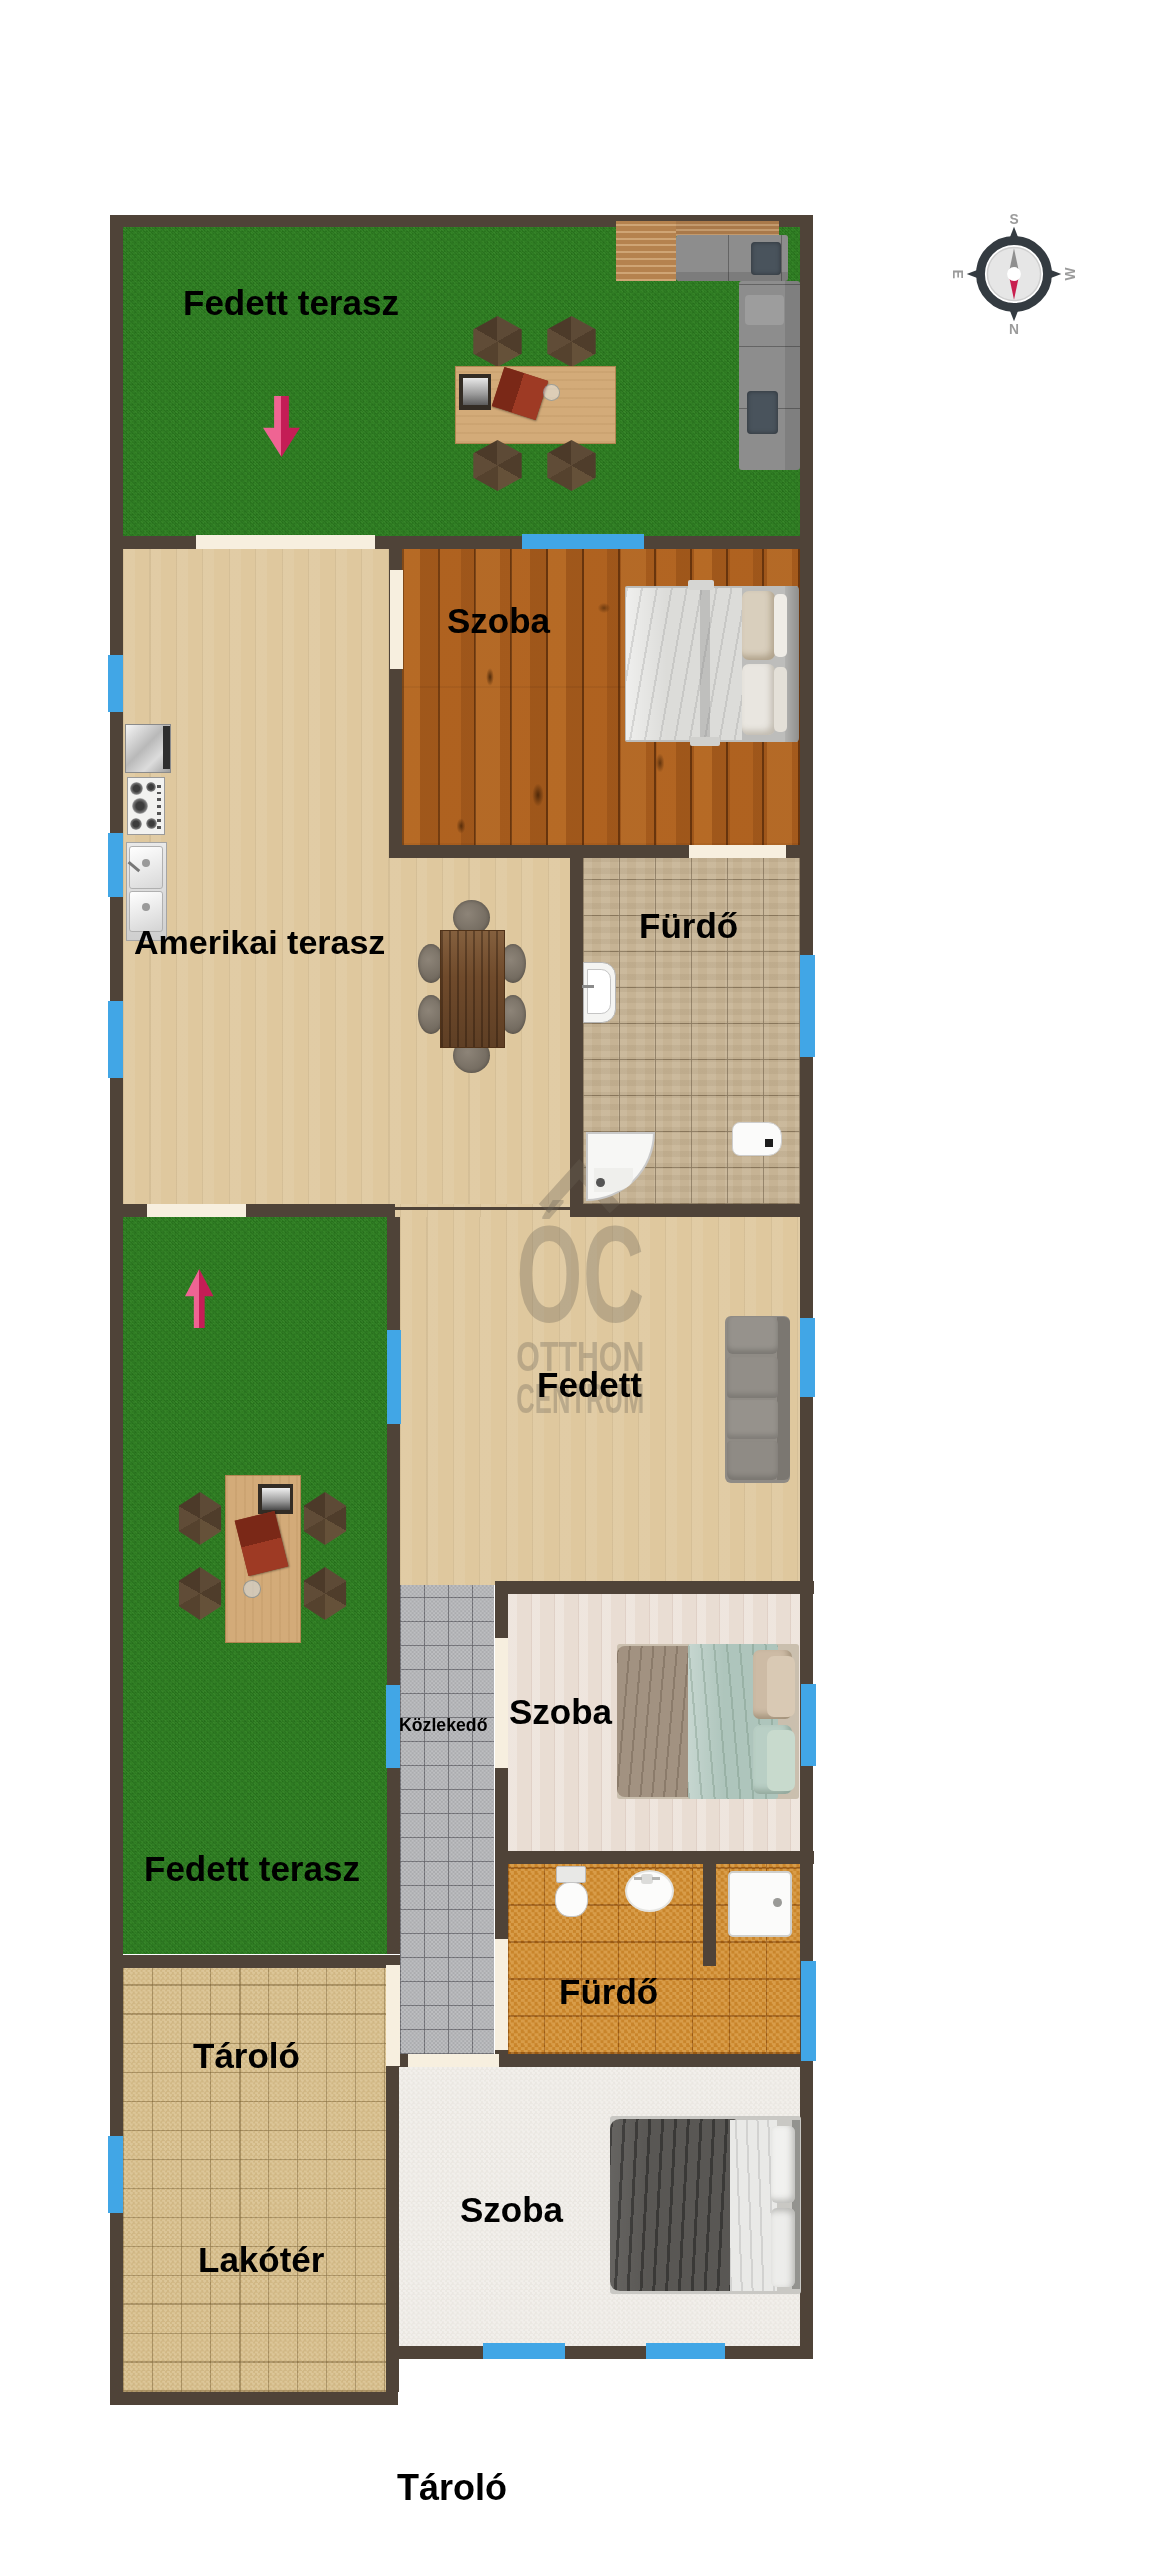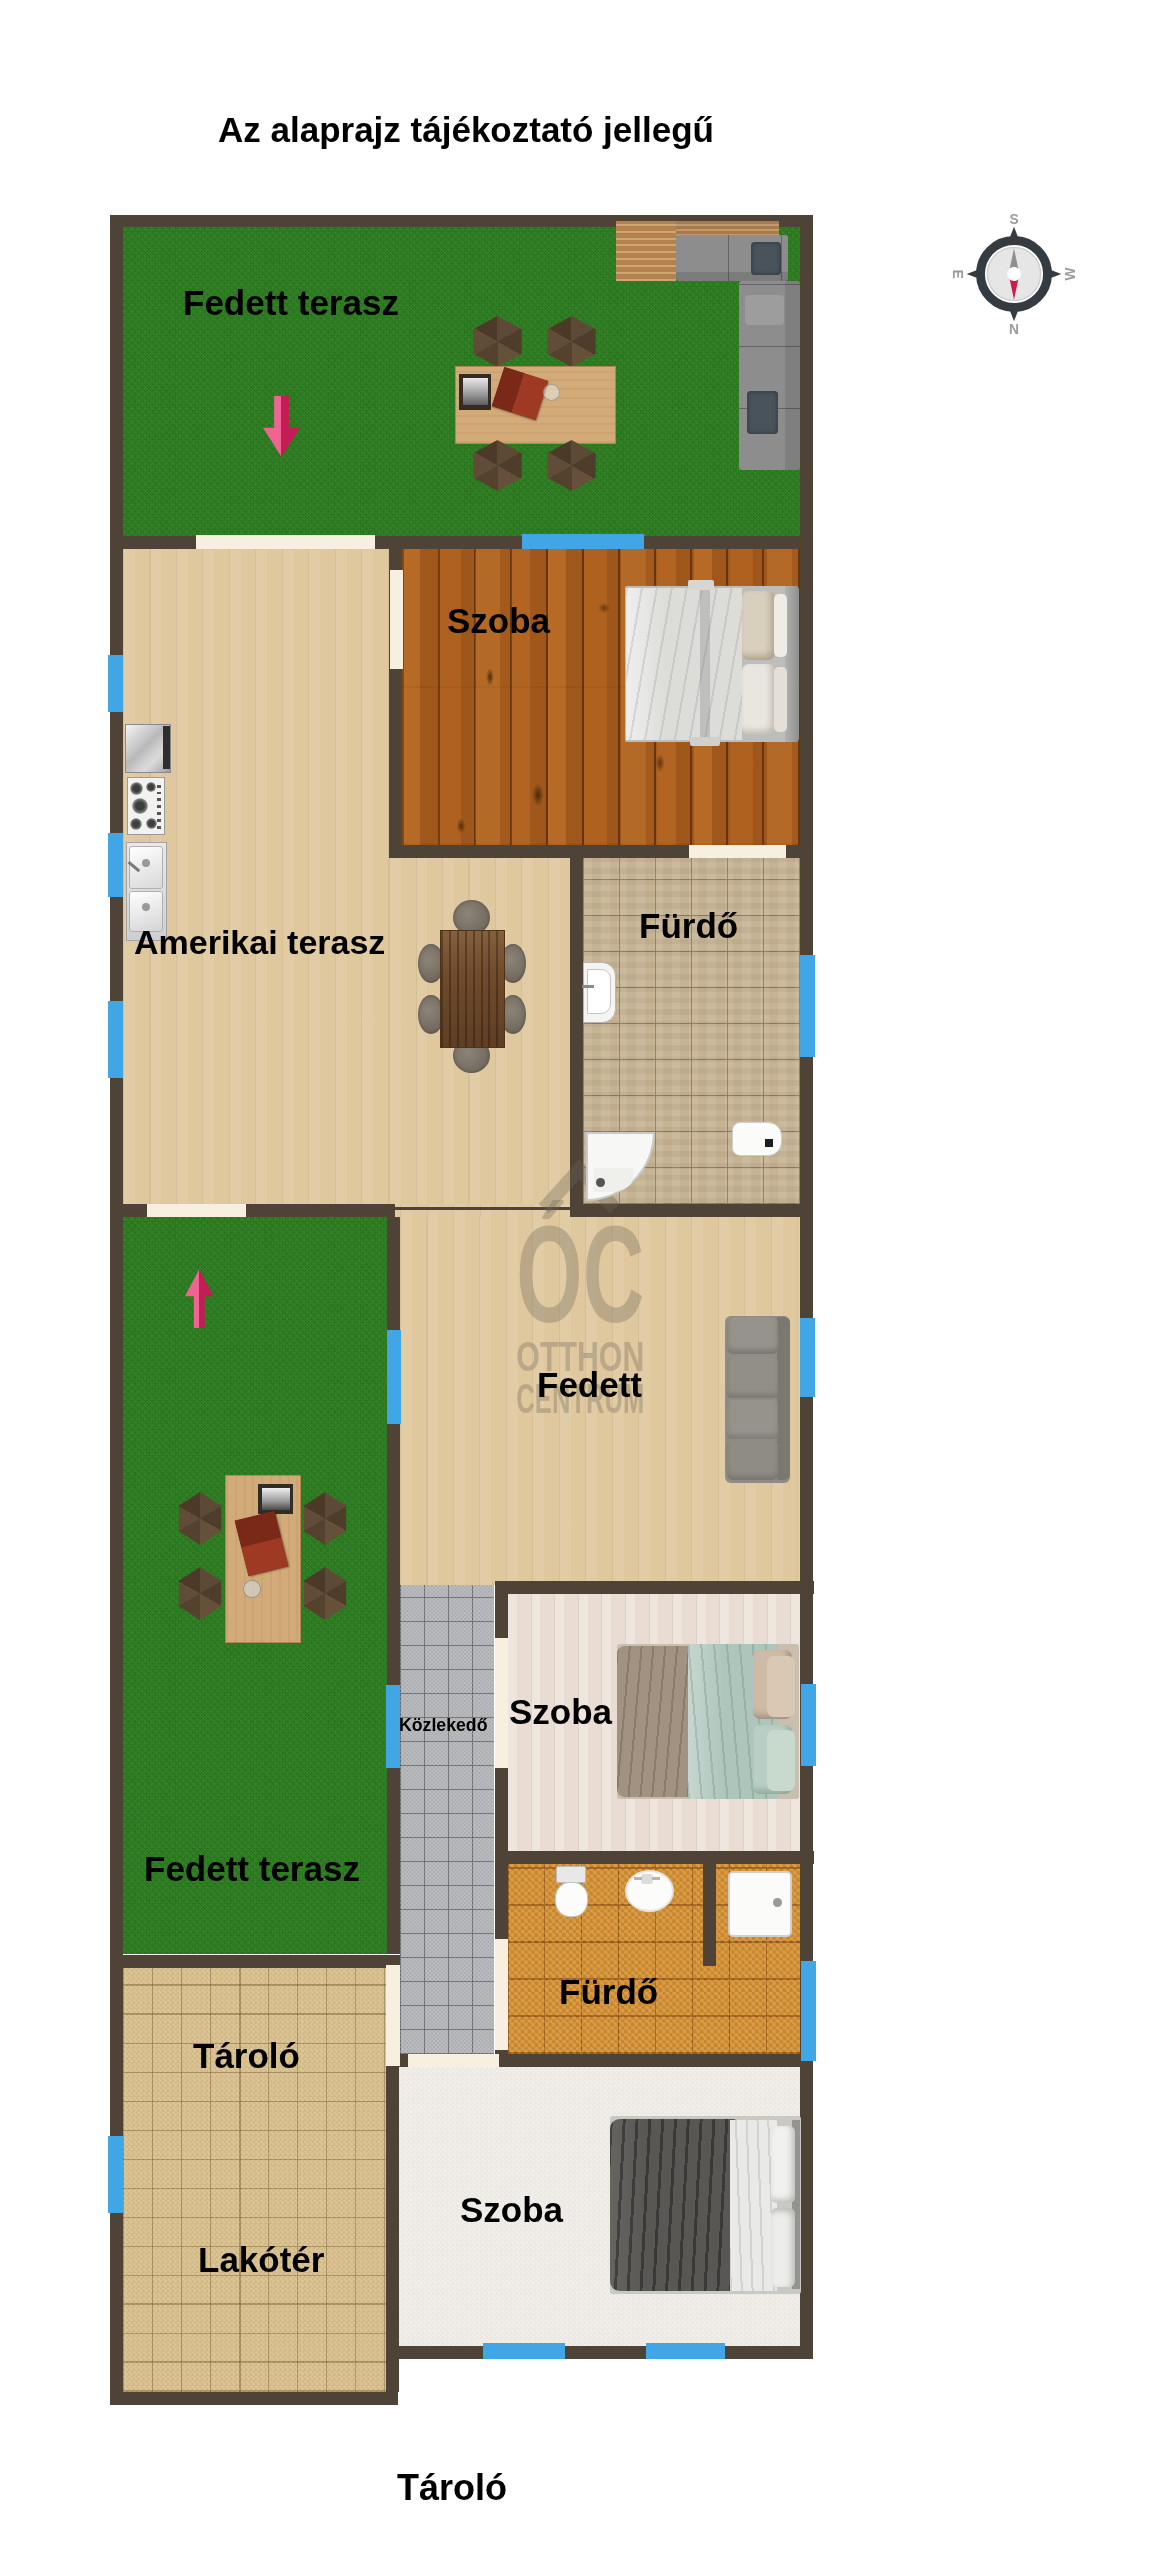--- a/index.html
+++ b/index.html
@@ -60,21 +60,20 @@
   .dchair{border-radius:50%;background:radial-gradient(circle at 40% 40%,#8d8478,#6f675c 80%);box-shadow:inset 0 0 3.9px rgba(0,0,0,0.3);}
   .arrowdn{clip-path:polygon(30% 0,70% 0,70% 52%,100% 52%,50% 100%,0 52%,30% 52%);
        background:linear-gradient(90deg,#ef6493 0 50%,#c41d56 50%);}
   .arrowup{clip-path:polygon(50% 0,100% 46%,69% 46%,69% 100%,31% 100%,31% 46%,0 46%);
        background:linear-gradient(90deg,#ef6493 0 50%,#c41d56 50%);}
 </style>
 </head>
 <body>
 <div id="plan">
 
-  <div class="lbl" id="title" style="left:218px;top:110px;font-size:35px;">Az alaprajz tájékoztató jellegű</div>
 
   <div class="abs grass" style="left:123px;top:227px;width:677px;height:309px;"></div>
 
   <div class="abs lwood" style="left:123px;top:549px;width:266px;height:656px;"></div>
   <div class="abs lwood" style="left:389px;top:857px;width:181px;height:360px;"></div>
 
   <div class="abs lwood" style="left:400px;top:1204px;width:170px;height:12.8px;"></div>
 
   <div class="abs owood" style="left:402px;top:549px;width:398px;height:296px;"></div>
   <div class="abs" style="left:402px;top:549px;width:398px;height:296px;background-image:

